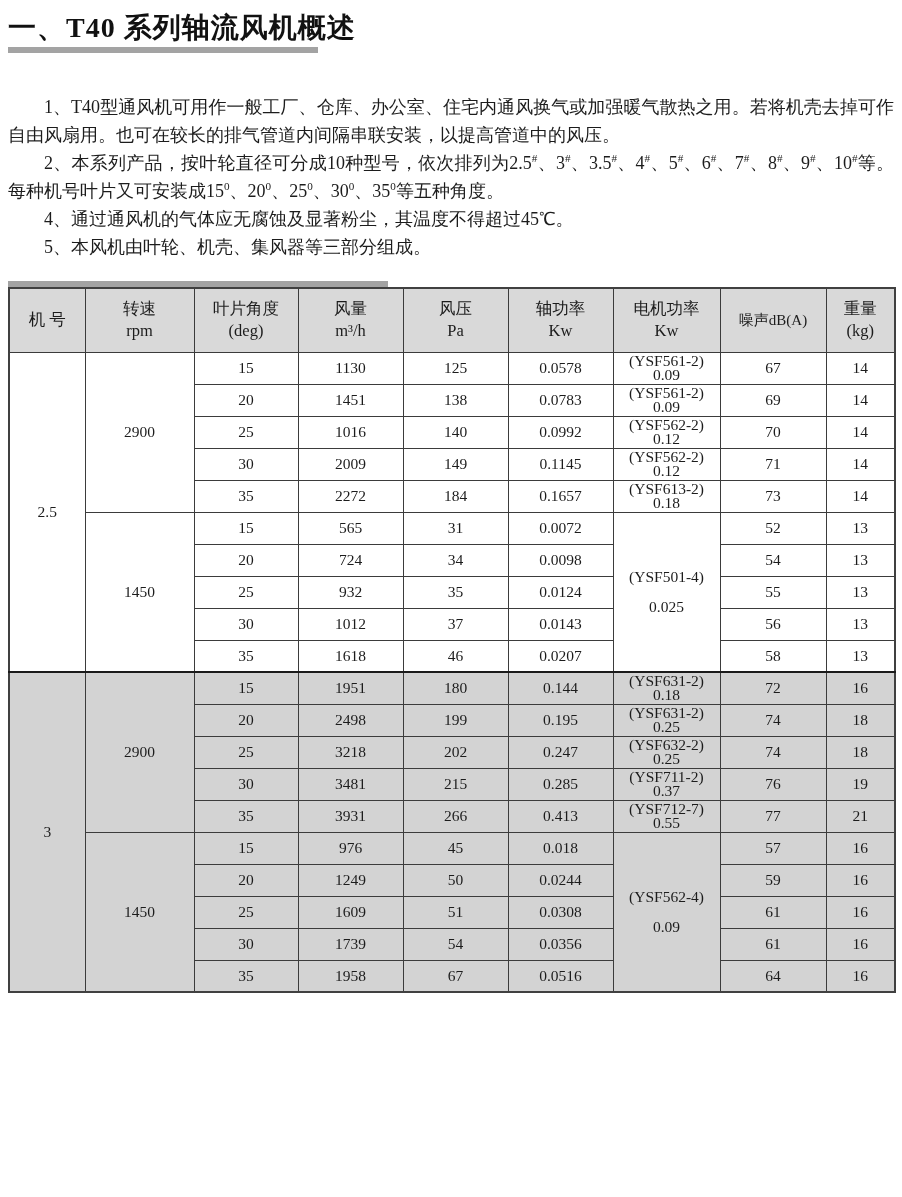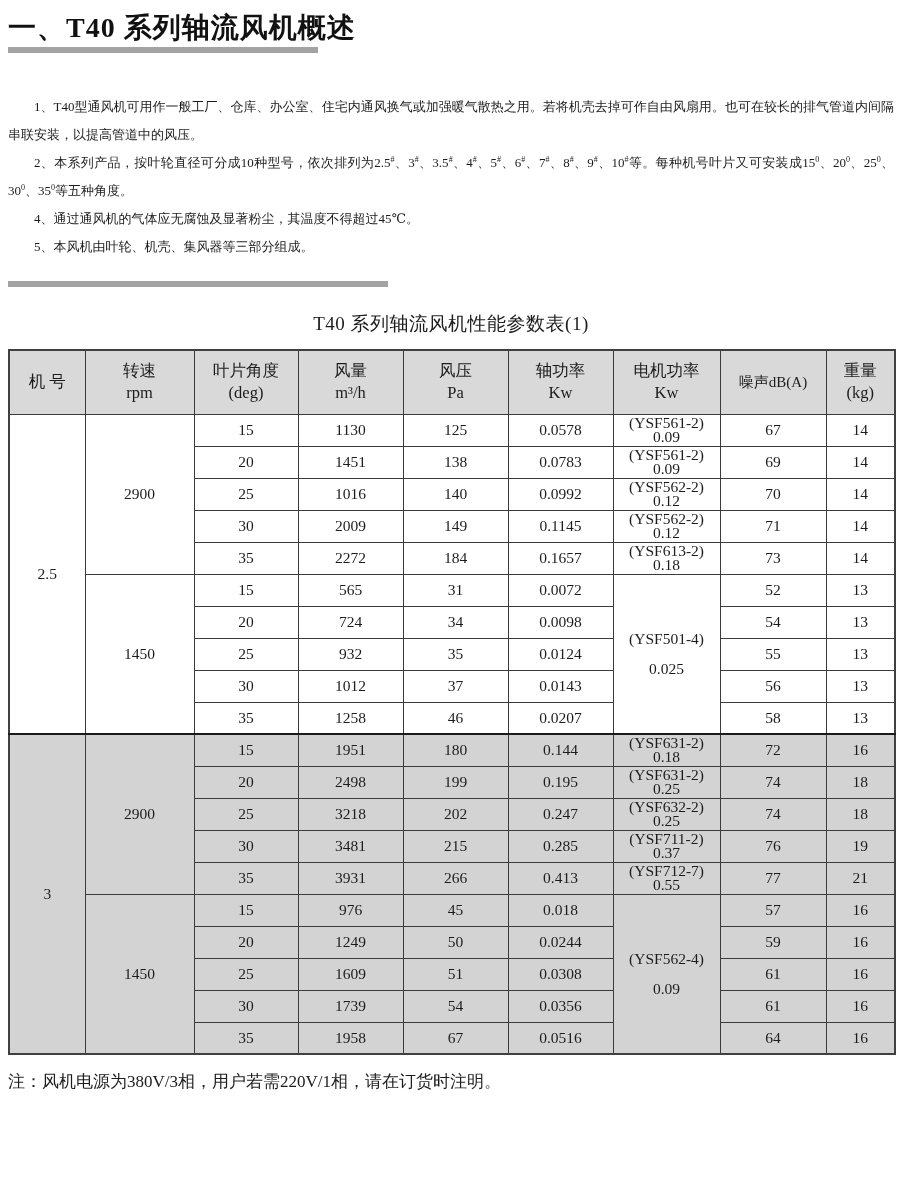--- a/index.html
+++ b/index.html
@@ -4,36 +4,36 @@
 <style>
   * { box-sizing: border-box; }
   html, body { margin: 0; padding: 0; }
   body {
     width: 902px; height: 1197px;
     background: #ffffff;
     color: #1c1c1c;
     font-family: "Liberation Serif", "DejaVu Serif", serif;
     overflow: hidden;
   }
-  .page { padding: 12px 8px 0 8px; }
+  .page { padding: 12px 8px 0 8px; font-family: Liberation Serif, serif; }
 
   
   .sec-heading {
     font-size: 28px; font-weight: bold;
     letter-spacing: 1px; line-height: 32px;
     color: #111;
   }
   .heading-bar { height: 6px; background: #a3a3a3; margin-top: 3px; }
   .bar-1 { width: 310px; }
   .bar-2 { width: 380px; }
 
   
   .paragraphs { margin-top: 40px; }
   .paragraphs p {
-    margin: 0; font-size: 13px; line-height: 28px;
+    margin: 0; font-size: 18px; line-height: 28px;
     text-indent: 2em; text-align: justify;
   }
   sup { font-size: 0.62em; vertical-align: super; line-height: 0; }
 
   .section-2 { margin-top: 20px; }
 
   
   .table-title {
     text-align: center; font-size: 19px;
     margin: 24px 0 12px 0; letter-spacing: 0.5px;
@@ -79,21 +79,20 @@
     <p>1、T40型通风机可用作一般工厂、仓库、办公室、住宅内通风换气或加强暖气散热之用。若将机壳去掉可作自由风扇用。也可在较长的排气管道内间隔串联安装，以提高管道中的风压。</p>
     <p>2、本系列产品，按叶轮直径可分成10种型号，依次排列为2.5<sup>#</sup>、3<sup>#</sup>、3.5<sup>#</sup>、4<sup>#</sup>、5<sup>#</sup>、6<sup>#</sup>、7<sup>#</sup>、8<sup>#</sup>、9<sup>#</sup>、10<sup>#</sup>等。每种机号叶片又可安装成15<sup>0</sup>、20<sup>0</sup>、25<sup>0</sup>、30<sup>0</sup>、35<sup>0</sup>等五种角度。</p>
     <p>4、通过通风机的气体应无腐蚀及显著粉尘，其温度不得超过45℃。</p>
     <p>5、本风机由叶轮、机壳、集风器等三部分组成。</p>
   </div>
 
   <div class="section-2">
     <div class="heading-bar bar-2"></div>
   </div>
 
-  <div class="table-title">T40 系列轴流风机性能参数表(1)</div>
 
   <table class="perf">
     <colgroup>
       <col style="width:76px">
         <col style="width:109px">
         <col style="width:104px">
       <col style="width:105px">
         <col style="width:105px">
         <col style="width:105px">
       <col style="width:107px">
@@ -235,21 +234,21 @@
       <tr>
         <td>30</td>
         <td>1012</td>
         <td>37</td>
         <td>0.0143</td>
         <td>56</td>
         <td>13</td>
       </tr>
       <tr>
         <td>35</td>
-        <td>1258</td>
+        <td>1618</td>
         <td>46</td>
         <td>0.0207</td>
         <td>58</td>
         <td>13</td>
       </tr>
     </tbody>
 
     <tbody class="g3">
       <tr>
         <td rowspan="10">3</td>
@@ -354,15 +353,14 @@
         <td>35</td>
         <td>1958</td>
         <td>67</td>
         <td>0.0516</td>
         <td>64</td>
         <td>16</td>
       </tr>
     </tbody>
   </table>
 
-  <div class="note">注：风机电源为380V/3相，用户若需220V/1相，请在订货时注明。</div>
 
 </div>
 
 </body></html>

